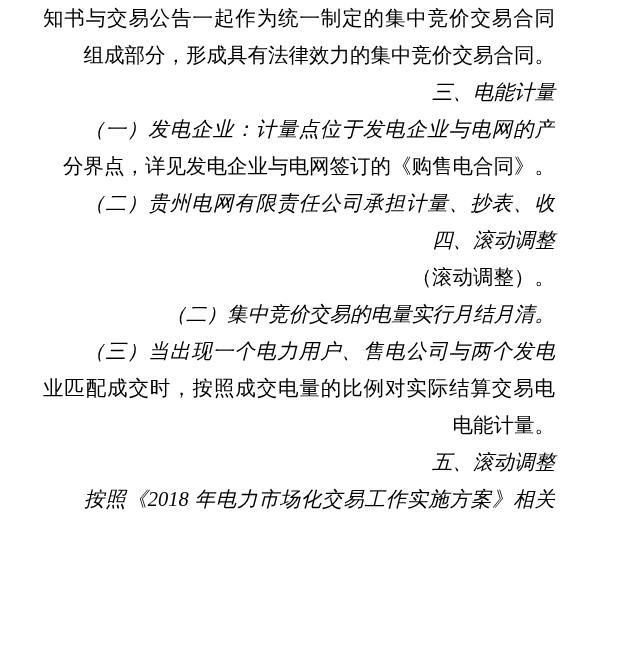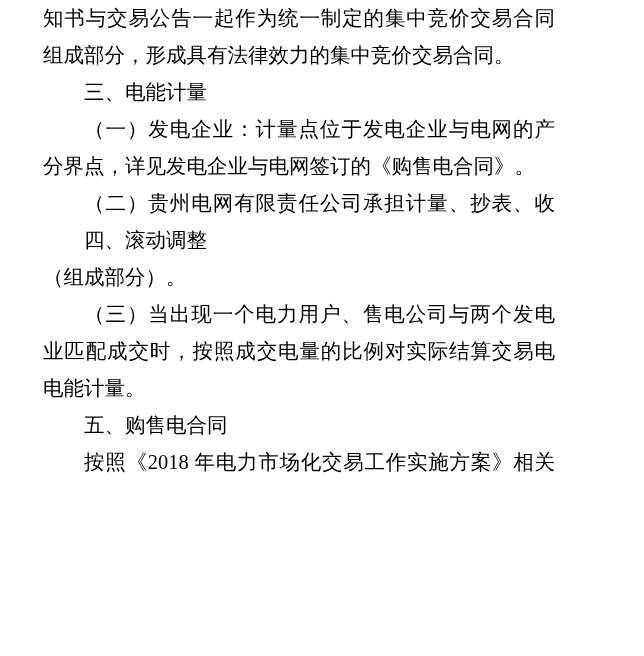--- a/index.html
+++ b/index.html
@@ -21,44 +21,46 @@
     width: 512px;
     font-family: "Liberation Serif", "DejaVu Serif", serif;
     font-size: 20.5px;
     color: #000000;
     font-weight: normal;
   }
   .line {
     height: 37px;
     line-height: 37px;
     white-space: nowrap;
-    text-align: left;
+    text-align: right;
   }
   .line.indent {
     padding-left: 41px;
+    font-style: italic;
   }
   .line.fill {
     white-space: normal;
     text-align: justify;
     text-align-last: justify;
     overflow: hidden;
   }
 </style>
 </head>
 <body>
 
 <div class="page">
   <div class="doc" id="doc">
       <div class="line fill">知书与交易公告一起作为统一制定的集中竞价交易合同的</div>
       <div class="line">组成部分，形成具有法律效力的集中竞价交易合同。</div>
       <div class="line indent">三、电能计量</div>
       <div class="line indent fill">（一）发电企业：计量点位于发电企业与电网的产权</div>
       <div class="line">分界点，详见发电企业与电网签订的《购售电合同》。</div>
       <div class="line indent fill">（二）贵州电网有限责任公司承担计量、抄表、收费、</div>
       <div class="line indent">四、滚动调整</div>
-      <div class="line">（组成部分）。</div>
+      <div class="line">（滚动调整）。</div>
+      <div class="line indent">（二）集中竞价交易的电量实行月结月清。</div>
       <div class="line indent fill">（三）当出现一个电力用户、售电公司与两个发电企</div>
       <div class="line fill">业匹配成交时，按照成交电量的比例对实际结算交易电量</div>
       <div class="line">电能计量。</div>
-      <div class="line indent">五、购售电合同</div>
+      <div class="line indent">五、滚动调整</div>
       <div class="line indent fill">按照《2018 年电力市场化交易工作实施方案》相关规定</div>
     </div>
 </div>
 
 </body></html>

